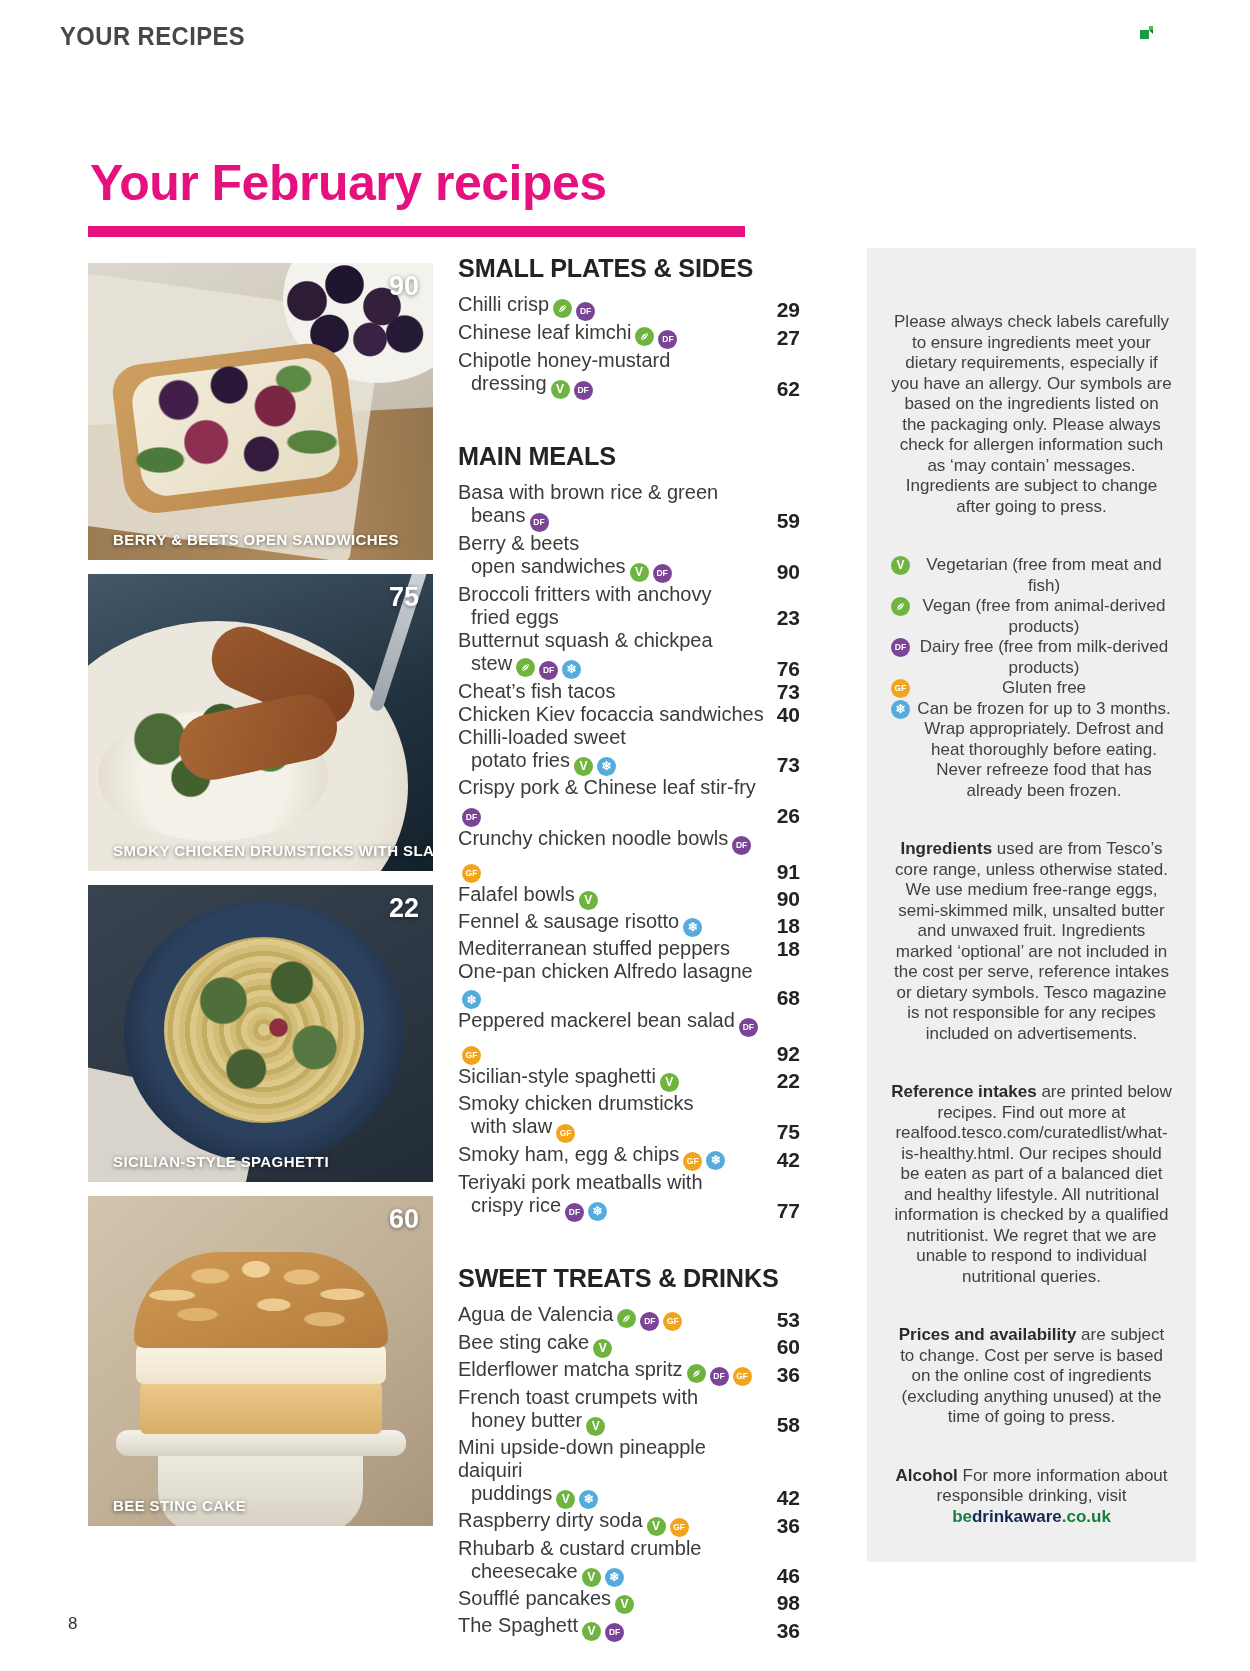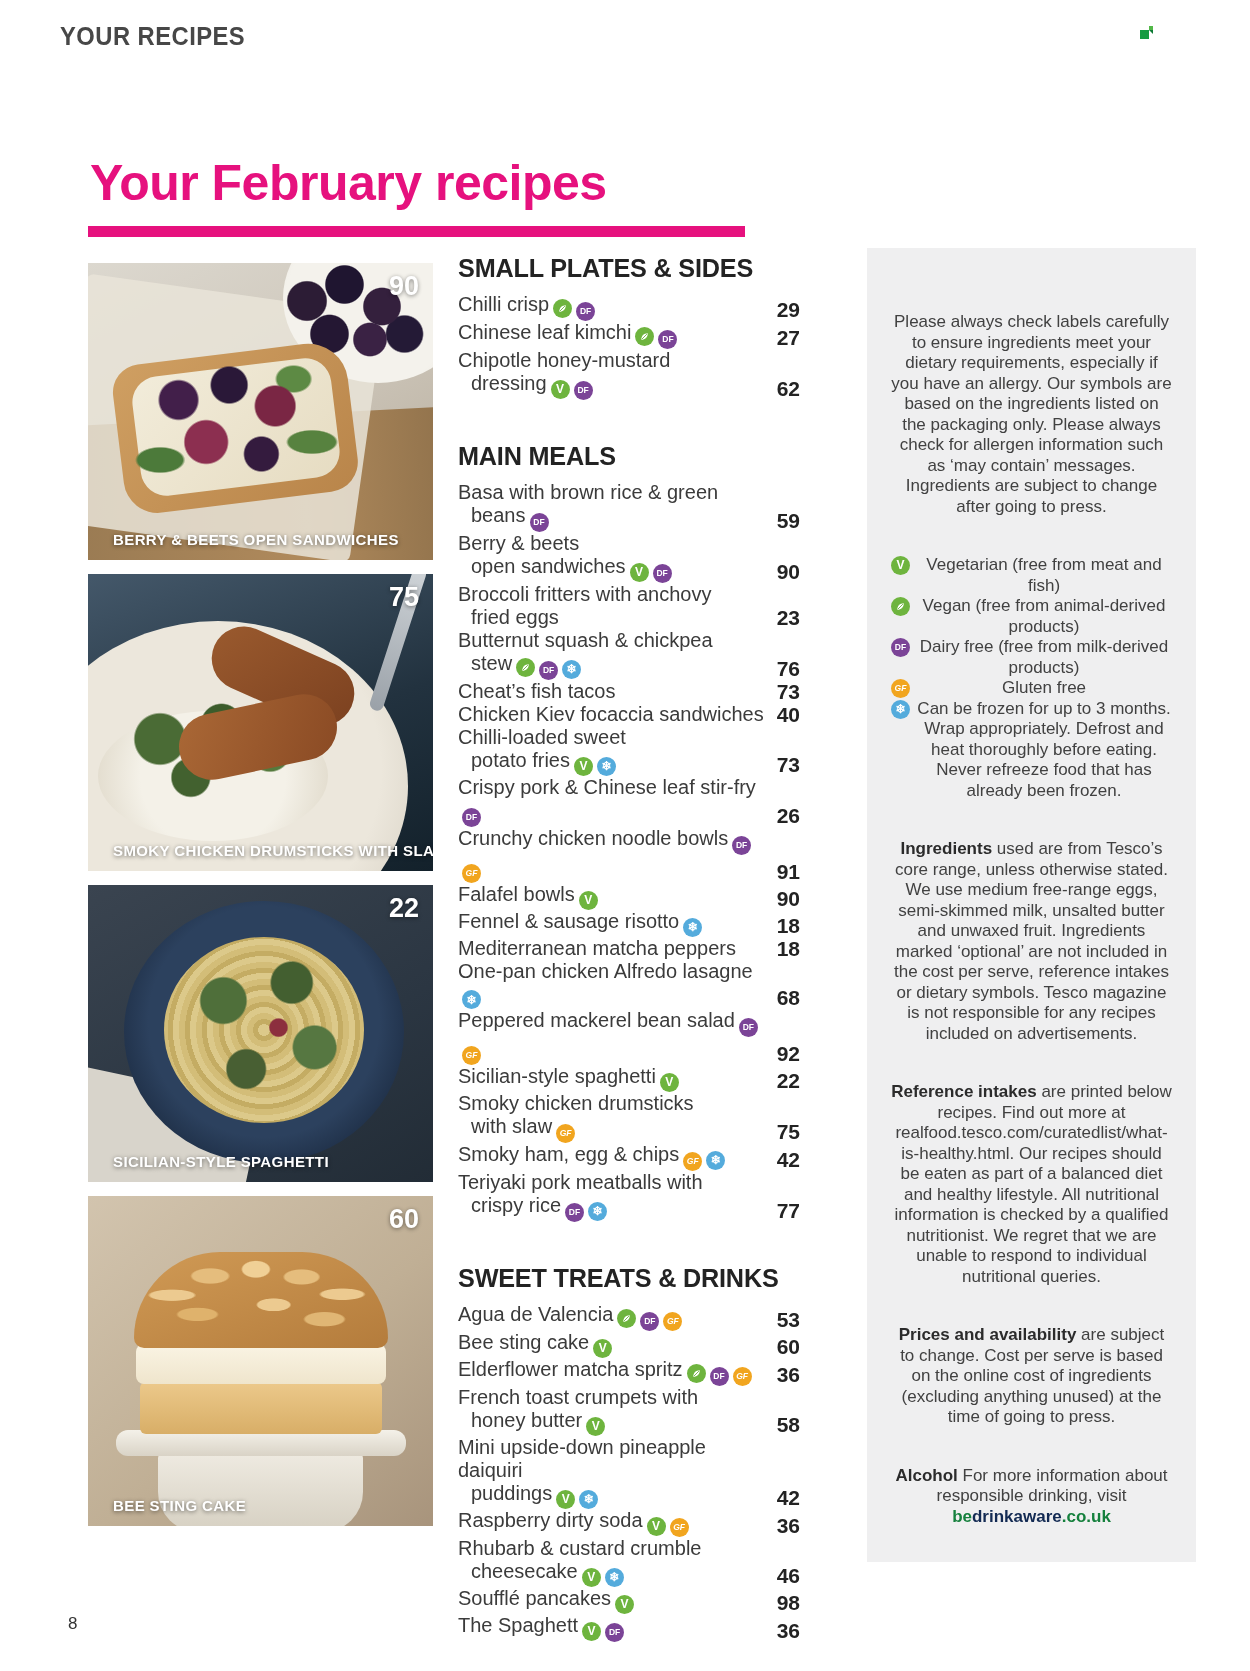--- a/index.html
+++ b/index.html
@@ -90,21 +90,21 @@
   .item{display:flex;justify-content:space-between;align-items:flex-end;}
   .item-lines{flex:1 1 auto;}
   .line{font-size:20px;line-height:23px;}
   .line.indent{padding-left:13px;}
   .item-num{flex:0 0 auto;font-size:21px;line-height:23px;font-weight:700;color:#232323;padding-left:8px;}
 
   .badge{display:inline-flex;align-items:center;justify-content:center;width:19px;height:19px;border-radius:50%;color:#fff;vertical-align:-3px;margin-left:4px;font-weight:700;}
   .badge.b-V{background:#6eb43e;font-size:12px;}
   .badge.b-VG{background:#6eb43e;}
   .badge.b-DF{background:#7b4497;font-size:8.5px;letter-spacing:0;}
-  .badge.b-GF{background:#f1a51f;font-size:8.5px;font-style:italic;}
+  .badge.b-GF{background:#f1a51f;font-size:8.5px;}
   .badge.b-FR{background:#54abdc;font-size:12px;line-height:1;}
 
   
   .info-panel{position:absolute;left:867px;top:248px;width:329px;height:1314px;background:#efeff0;box-sizing:border-box;padding:64px 24px 0 24px;color:#414141;font-size:17px;line-height:20.5px;overflow:hidden;text-align:center;}
   .info-panel p{margin:0 0 38px 0;}
   .info-panel b{color:#2b2b2b;}
   .legend{margin:0 0 38px 0;padding:0;list-style:none;}
   .legend li{display:flex;gap:6px;margin:0;}
   .legend .badge{margin:1px 0 0 0;flex:0 0 auto;}
   .legend .ltext{flex:1 1 auto;}
@@ -288,21 +288,21 @@
           <div class="item-num">90</div>
         </div>
         <div class="item">
           <div class="item-lines">
             <div class="line">Fennel &amp; sausage risotto<span class="badge b-FR">❄</span></div>
           </div>
           <div class="item-num">18</div>
         </div>
         <div class="item">
           <div class="item-lines">
-            <div class="line">Mediterranean matcha peppers</div>
+            <div class="line">Mediterranean stuffed peppers</div>
           </div>
           <div class="item-num">18</div>
         </div>
         <div class="item">
           <div class="item-lines">
             <div class="line">One-pan chicken Alfredo lasagne<span class="badge b-FR">❄</span></div>
           </div>
           <div class="item-num">68</div>
         </div>
         <div class="item">

